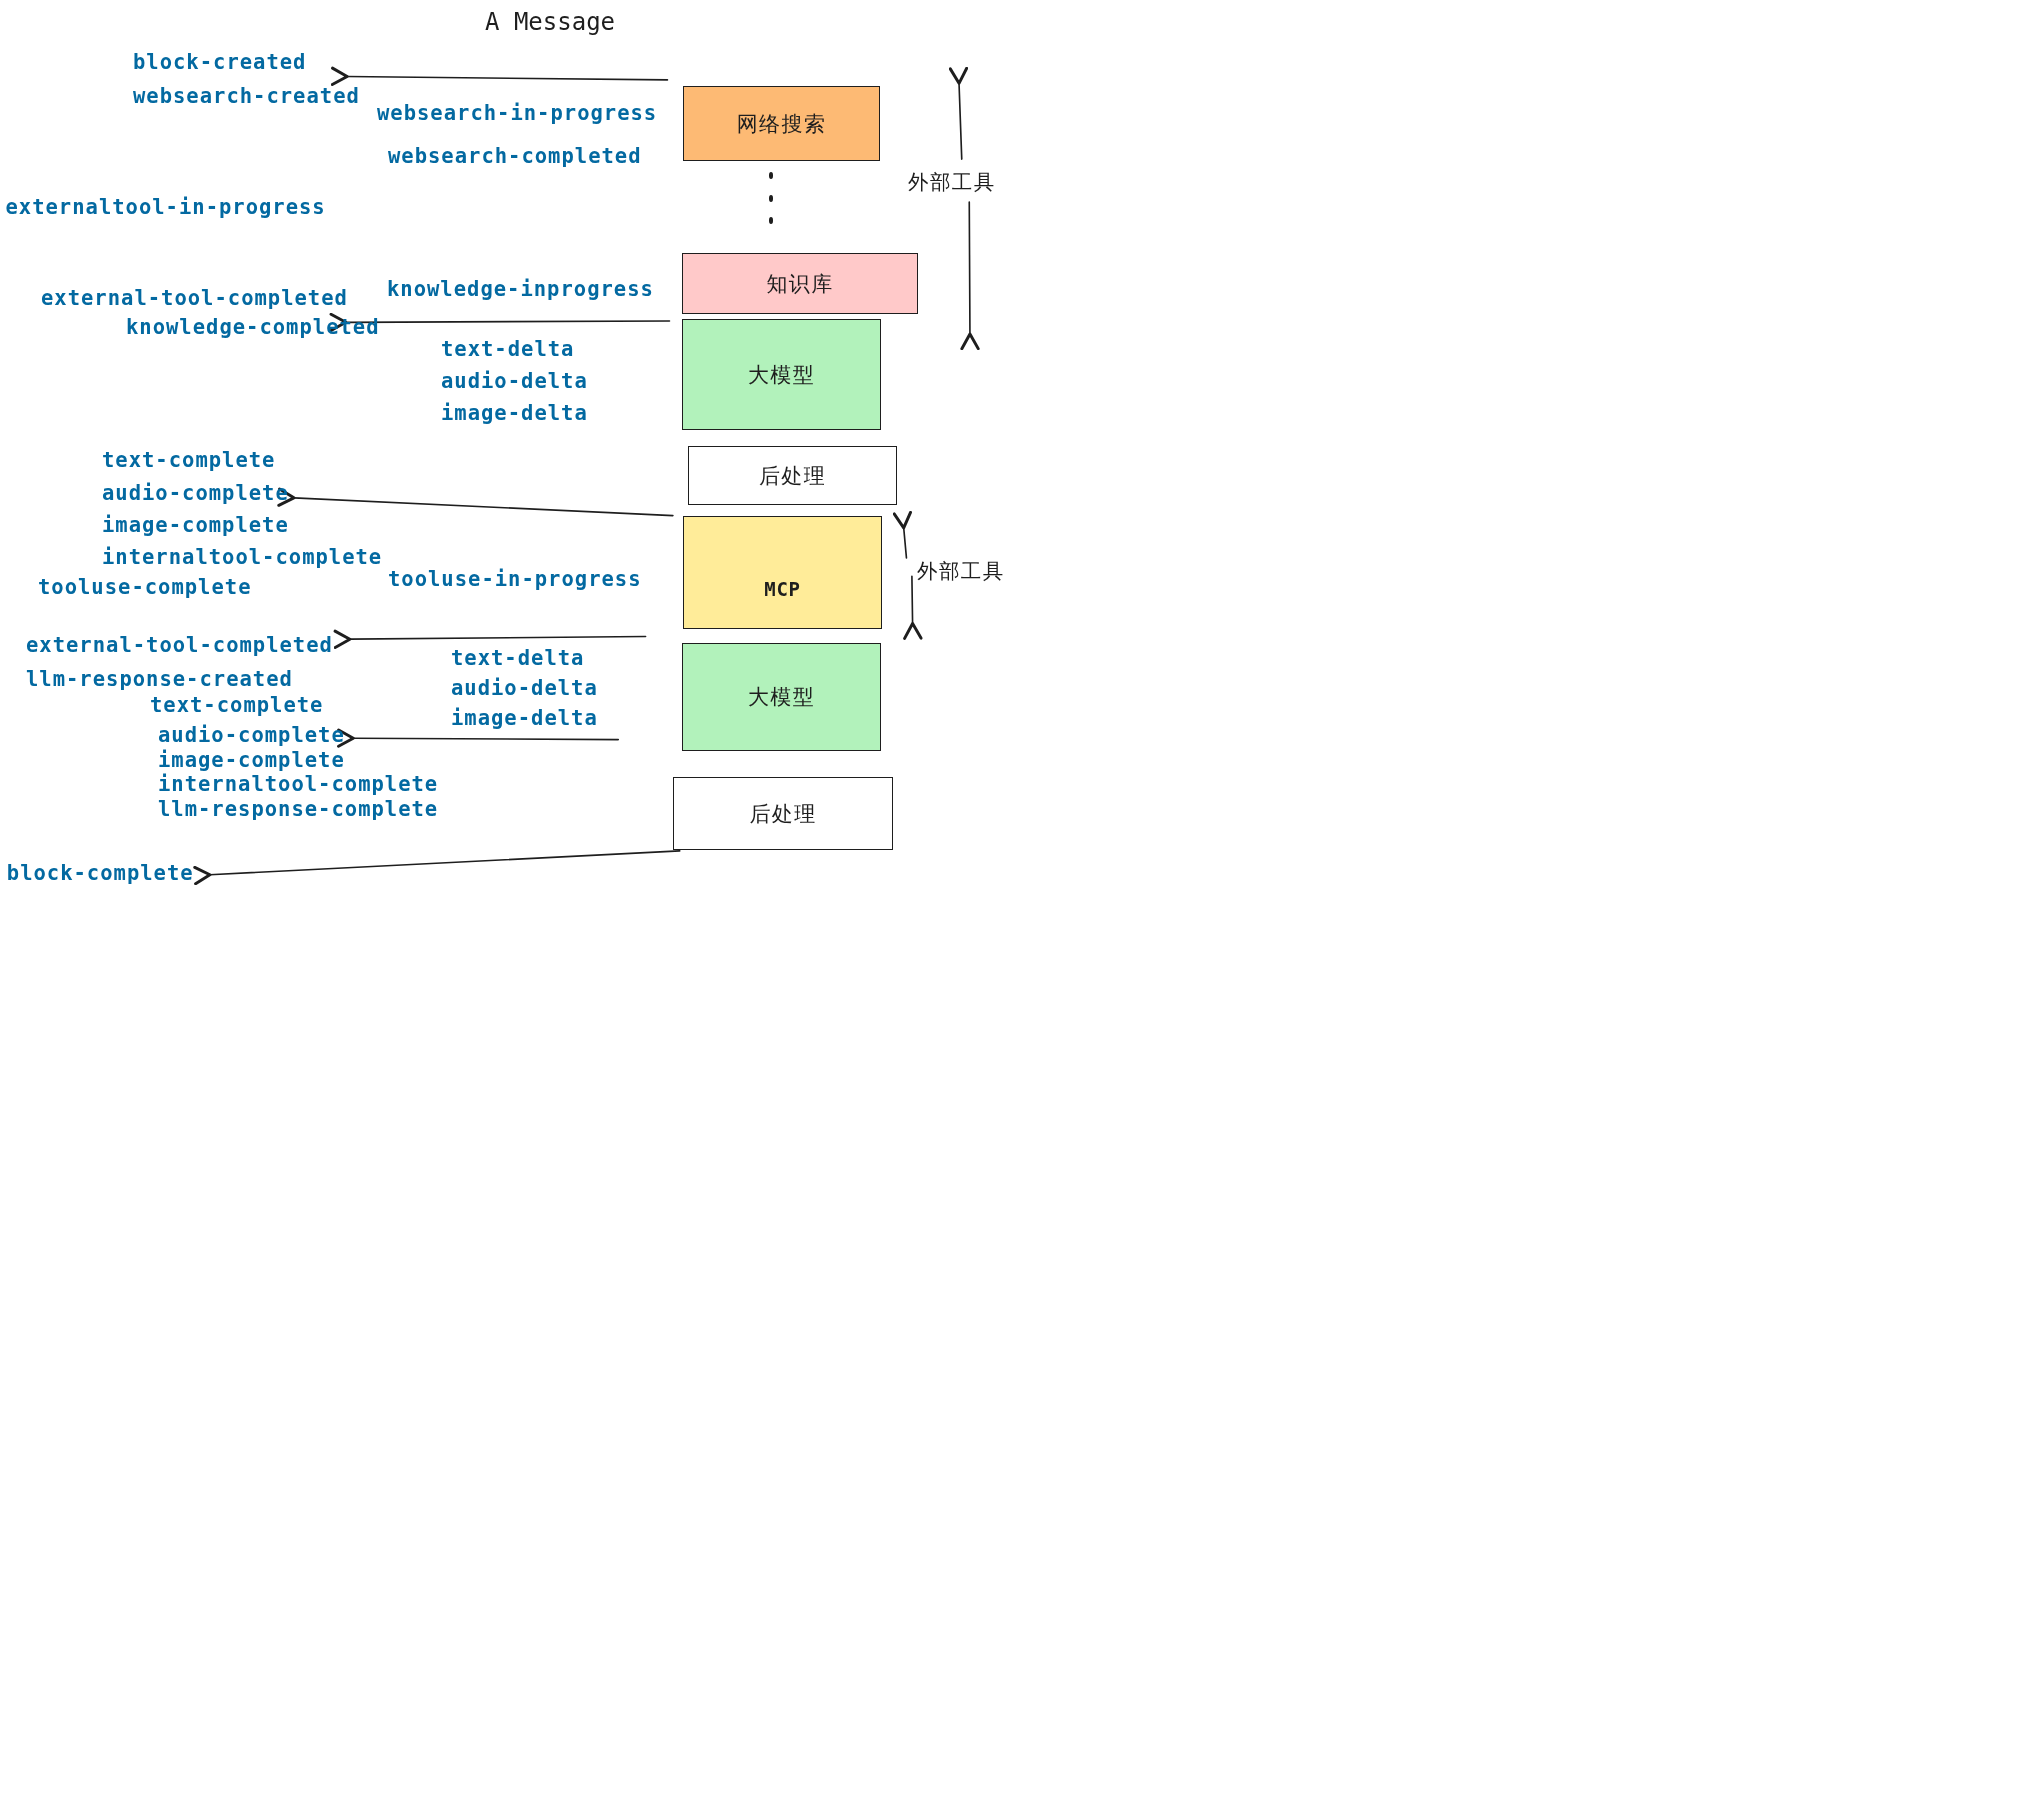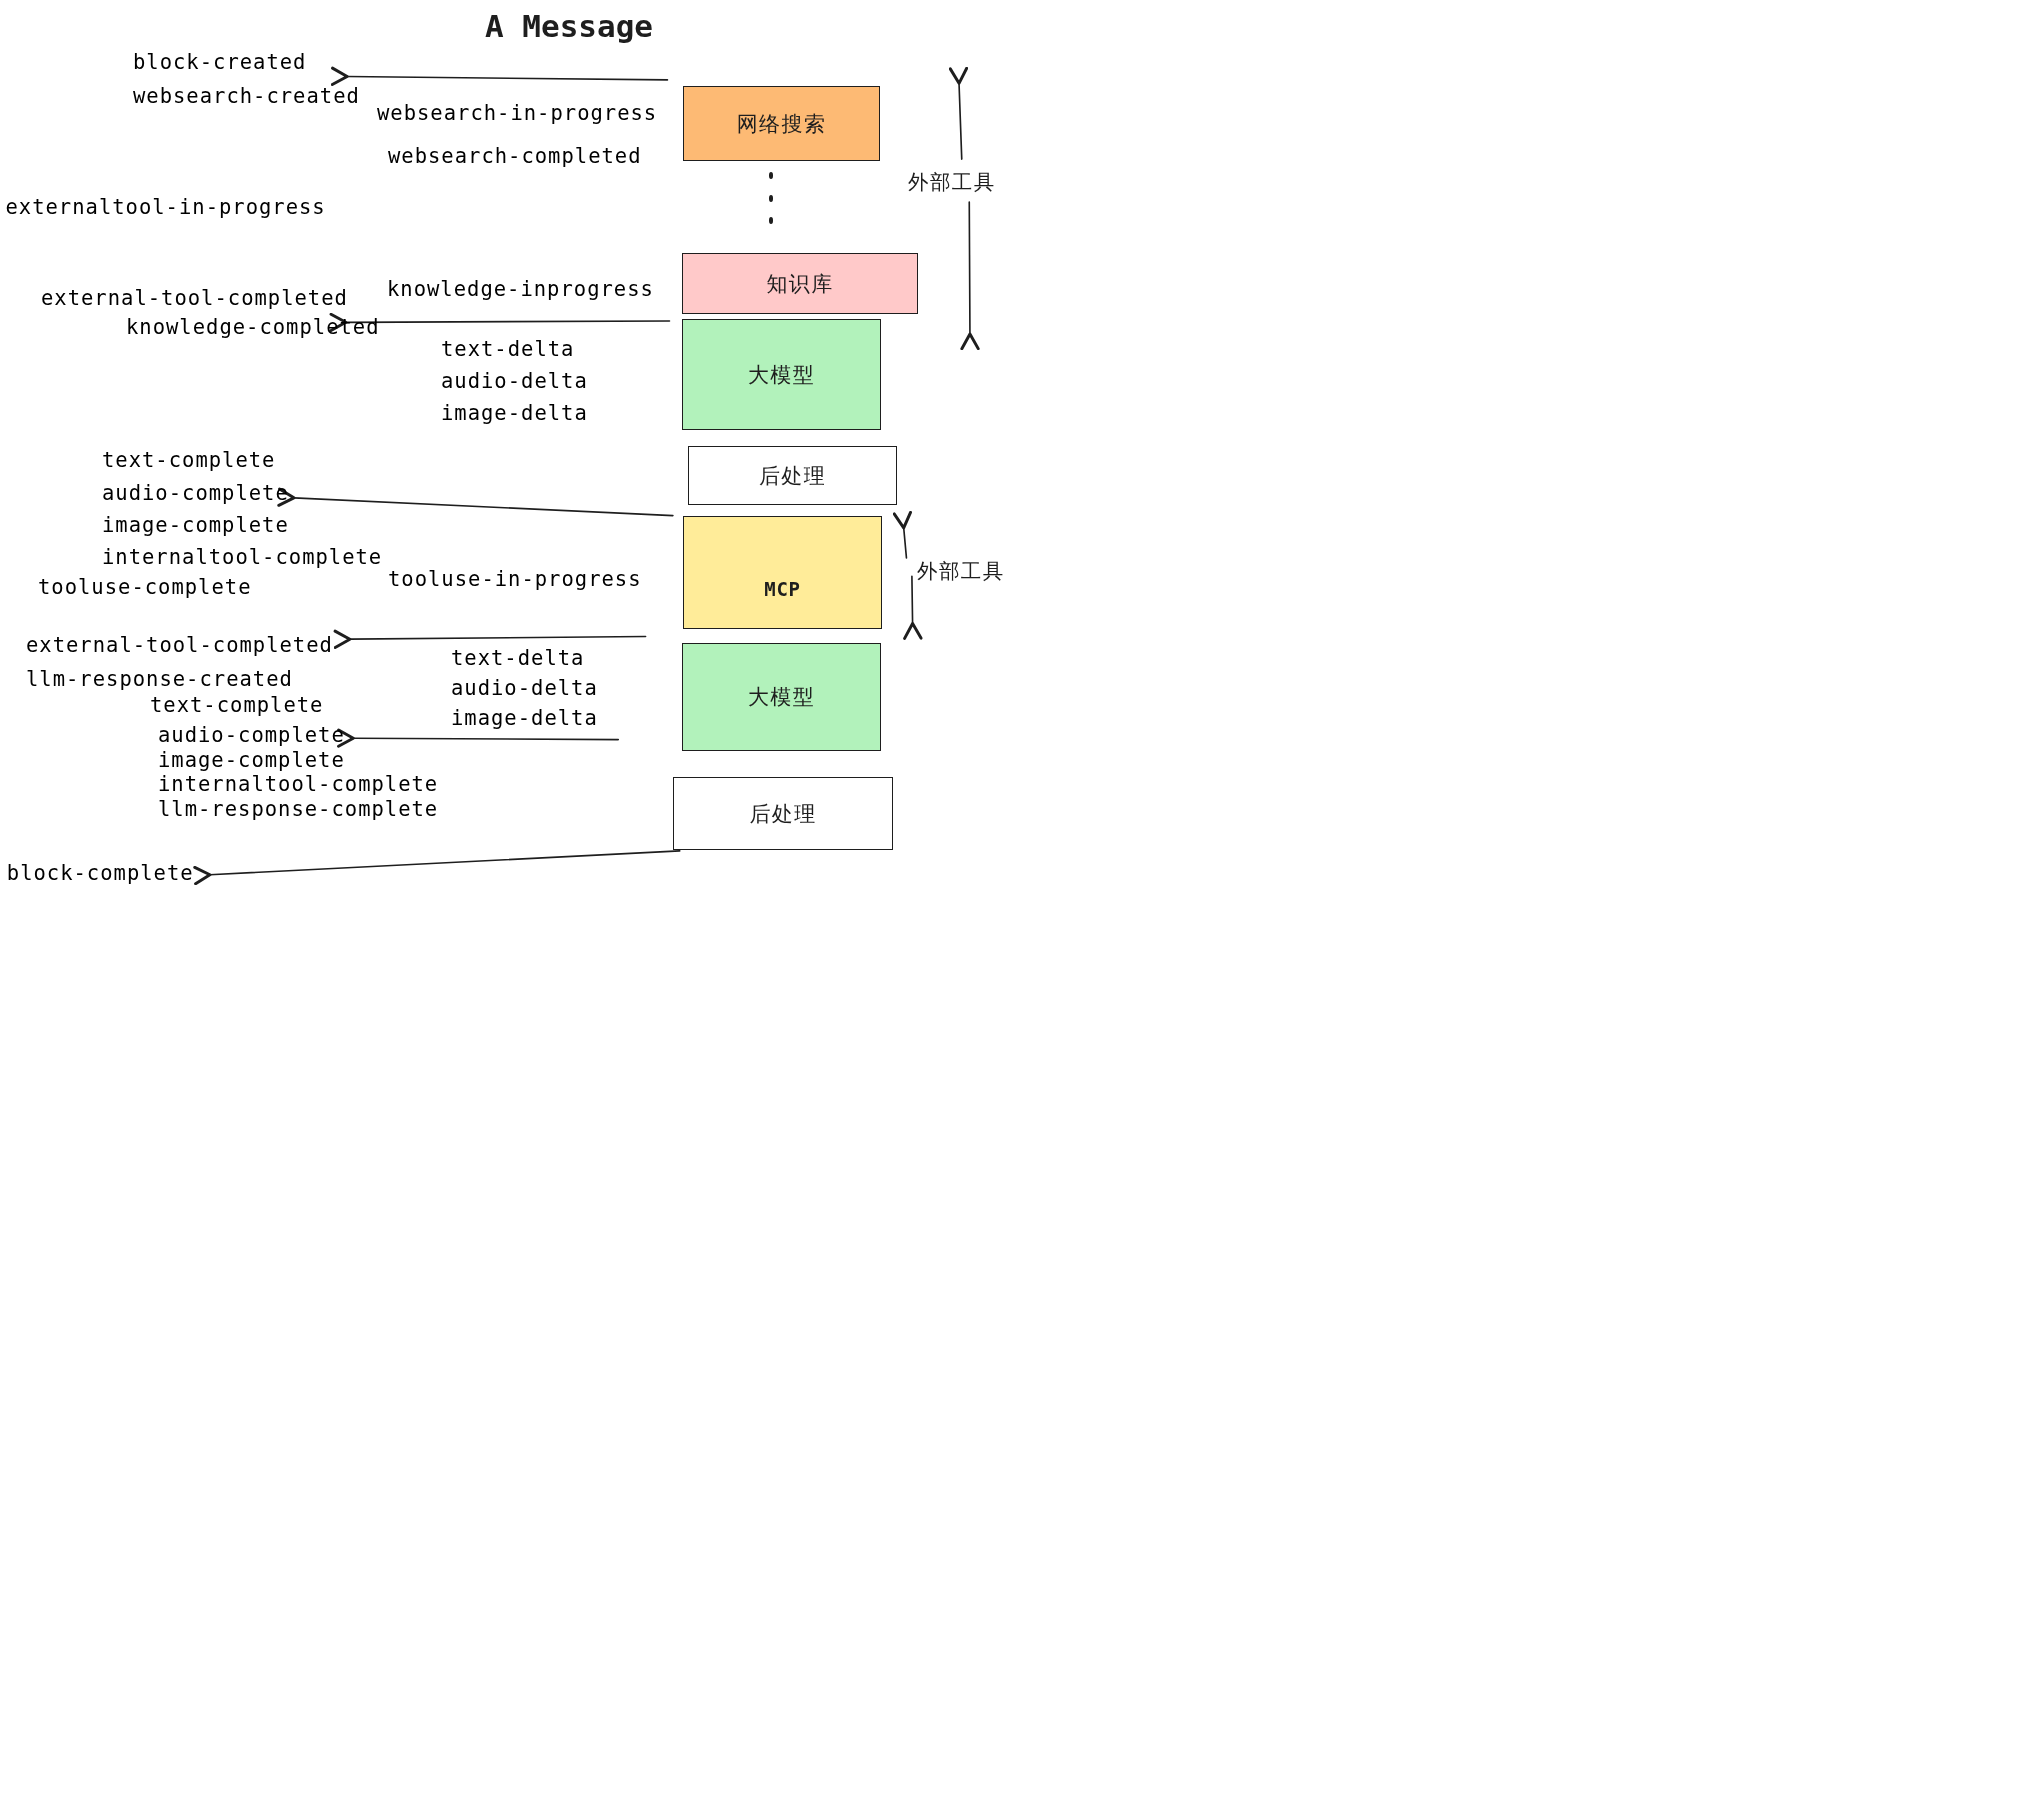--- a/index.html
+++ b/index.html
@@ -7,32 +7,32 @@
     position:relative;
     width:1018px;
     height:898px;
     background:#ffffff;
     overflow:hidden;
     font-family:"DejaVu Sans Mono", monospace;
   }
   .diagram-title{
     position:absolute;
     font-family:"DejaVu Sans Mono", monospace;
-    font-weight:bold;
-    font-size:31px;
+    font-weight:normal;
+    font-size:24px;
     color:#1e1e1e;
     white-space:nowrap;
   }
   .event-label{
     position:absolute;
     font-family:"DejaVu Sans Mono", monospace;
-    font-weight:normal;
+    font-weight:bold;
     font-size:20.5px;
     letter-spacing:1px;
-    color:#000000;
+    color:#0369a1;
     white-space:nowrap;
     line-height:1.1;
   }
   .node-box{
     position:absolute;
     box-sizing:border-box;
     border:1.7px solid #1e1e1e;
     display:flex;
     align-items:center;
     justify-content:center;

